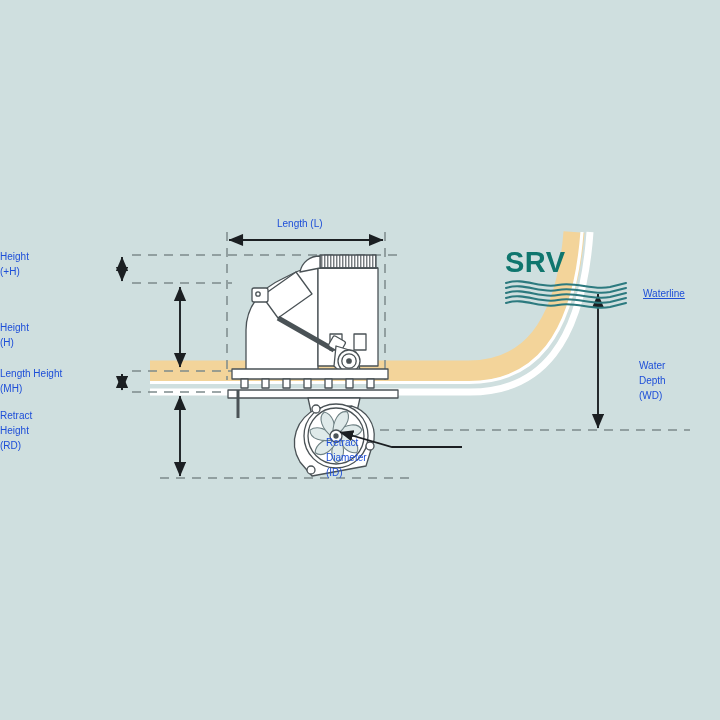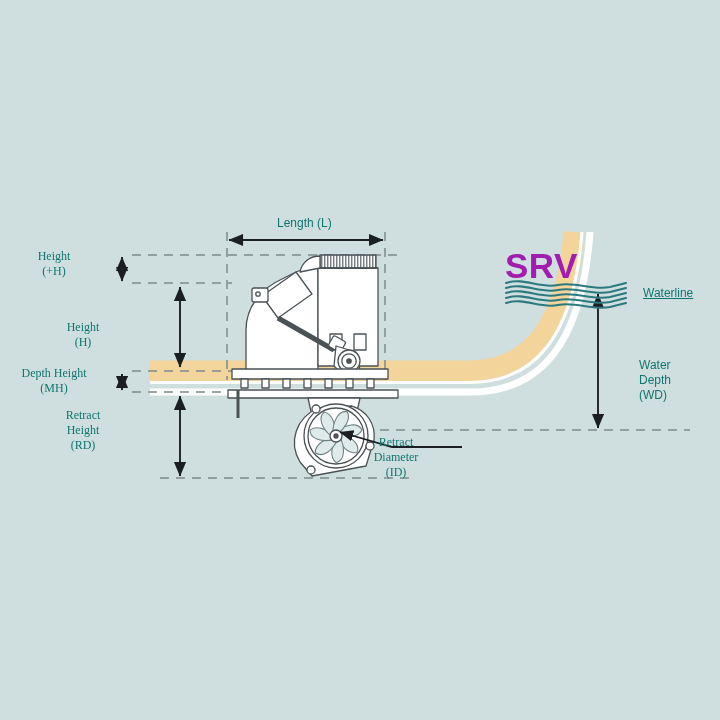--- a/index.html
+++ b/index.html
@@ -6,34 +6,34 @@
   body{
     width:720px;height:720px;
     background:#cfdfdf;
     font-family:"Liberation Sans", sans-serif;
     overflow:hidden;
   }
   #stage{position:relative;width:720px;height:720px;}
   #stage svg{display:block;}
   .lbl{
     position:absolute;
-    color:#0f766e;
-    font-size:12px;
+    color:#1d4ed8;
+    font-size:10px;
     line-height:15px;
     white-space:pre;
     font-family:"Liberation Sans", sans-serif;
   }
-  .lbl-r{text-align:center;font-family:Liberation Serif, serif;}
+  .lbl-r{text-align:left;}
   .lbl-l{text-align:left;}
   .srv-logo{
     position:absolute;
-    font-size:35px;
+    font-size:29px;
     font-weight:bold;
     letter-spacing:.5px;
-    color:#a21caf;
+    color:#0f766e;
     font-family:"Liberation Sans", sans-serif;
   }
 </style>
 </head>
 <body>
 
 <div id="stage">
 
 <svg width="720" height="720" viewBox="0 0 720 720">
   <defs>
@@ -184,21 +184,21 @@
     <path d="M506,303 C524,297 540,309 558,305 C576,301 592,311 610,307 C618,305 622,304 626,303"></path>
   </g>
 </svg>
 
 <div class="lbl lbl-r" style="left:0px;top:249px;width:108px;">Height
 (+H)</div>
 
 <div class="lbl lbl-r" style="left:0px;top:320px;width:166px;">Height
 (H)</div>
 
-<div class="lbl lbl-r" style="left:0px;top:366px;width:108px;">Depth Height
+<div class="lbl lbl-r" style="left:0px;top:366px;width:108px;">Length Height
 (MH)</div>
 
 <div class="lbl lbl-r" style="left:0px;top:408px;width:166px;">Retract
 Height
 (RD)</div>
 
 <div class="lbl lbl-l" style="left:277px;top:216px;">Length (L)</div>
 
 <div class="lbl lbl-r" style="left:326px;top:435px;width:140px;">Retract
 Diameter

